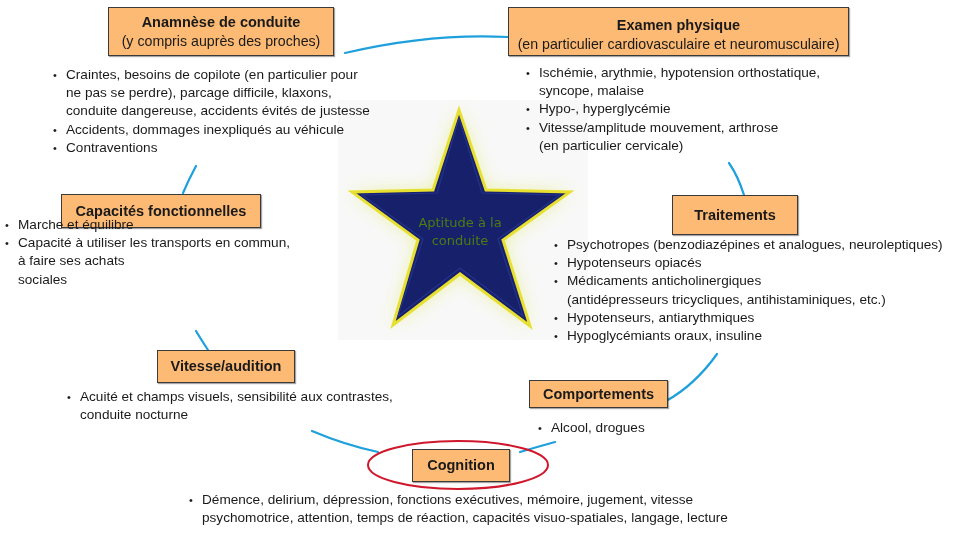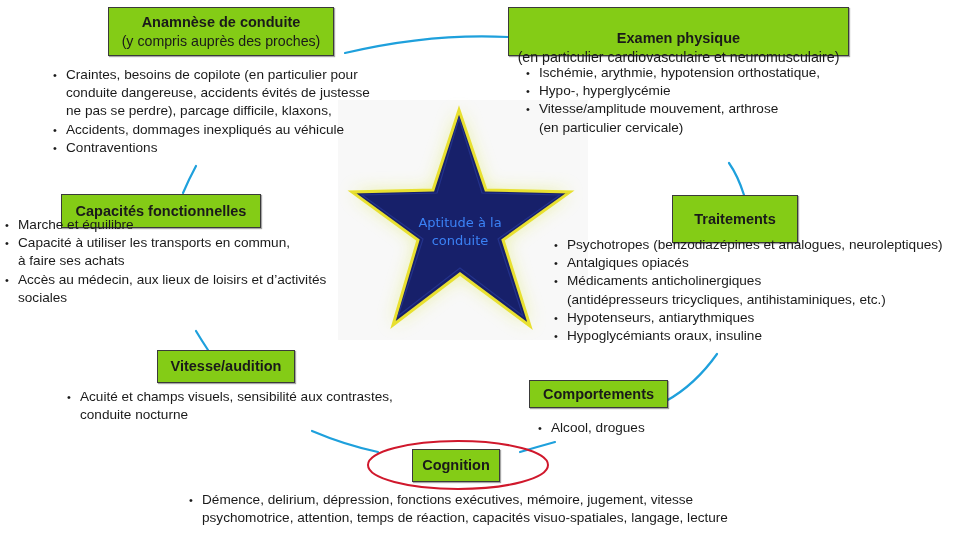--- a/index.html
+++ b/index.html
@@ -1,29 +1,29 @@
 <!DOCTYPE html>
 <html><head>
 <meta charset="utf-8">
 <style>
   html, body { margin:0; padding:0; background:#ffffff; }
   body { width:958px; height:535px; position:relative; overflow:hidden;
          font-family:"Liberation Sans", "DejaVu Sans", sans-serif; color:#1a1a1a; }
   svg.bg { position:absolute; left:0; top:0; }
-  .box { position:absolute; background:#84cc16; border:1.3px solid #3a3a3a;
+  .box { position:absolute; background:#fdba74; border:1.3px solid #3a3a3a;
          box-shadow:1px 1px 1px rgba(0,0,0,0.35); text-align:center;
          box-sizing:border-box; font-size:14.2px; line-height:19px; }
   .box .title { font-weight:bold; display:block; font-size:14.5px; }
   .box .sub { display:block; }
   .box.single { display:flex; align-items:center; justify-content:center; }
   ul.bullets { position:absolute; margin:0; padding:0; list-style:none;
                font-size:13.6px; line-height:18.2px; }
   ul.bullets li { position:relative; padding-left:18px; white-space:nowrap; }
   ul.bullets li::before { content:"•"; position:absolute; left:5px; top:0; font-size:11px; }
-  .star-label { position:absolute; color:#3b82f6; font-size:13px; line-height:18px;
+  .star-label { position:absolute; color:#4d7c0f; font-size:13px; line-height:18px;
                 text-align:center; font-family:"DejaVu Sans", sans-serif; }
 </style>
 </head>
 <body>
 
 <svg class="bg" width="958" height="535" viewBox="0 0 958 535">
   <defs>
     <filter id="glow" x="-30%" y="-30%" width="160%" height="160%">
       <feGaussianBlur stdDeviation="9"></feGaussianBlur>
     </filter>
@@ -53,54 +53,54 @@
   <span>Aptitude à la</span><br>
   <span>conduite</span>
 </div>
 
 <div class="box" style="left:108px; top:7px; width:226px; height:49px; padding-top:5px;">
   <span class="title">Anamnèse de conduite</span>
   <span class="sub">(y compris auprès des proches)</span>
 </div>
 <ul class="bullets" style="left:48px; top:66px;">
   <li>Craintes, besoins de copilote (en particulier pour</li>
+  <li class="cont" style="padding-left:18px;"><span>ne pas se perdre), parcage difficile, klaxons,</span></li>
   <li class="cont"><span>conduite dangereuse, accidents évités de justesse</span></li>
-  <li class="cont" style="padding-left:18px;"><span>ne pas se perdre), parcage difficile, klaxons,</span></li>
   <li>Accidents, dommages inexpliqués au véhicule</li>
   <li>Contraventions</li>
 </ul>
 
-<div class="box" style="left:508px; top:7px; width:341px; height:49px; padding-top:21px;">
+<div class="box" style="left:508px; top:7px; width:341px; height:49px; padding-top:8px;">
   <span class="title">Examen physique</span>
   <span class="sub">(en particulier cardiovasculaire et neuromusculaire)</span>
 </div>
 <ul class="bullets" style="left:521px; top:64px;">
   <li>Ischémie, arythmie, hypotension orthostatique,</li>
+  <li class="cont"><span>syncope, malaise</span></li>
   <li>Hypo-, hyperglycémie</li>
   <li>Vitesse/amplitude mouvement, arthrose</li>
   <li class="cont"><span>(en particulier cervicale)</span></li>
 </ul>
 
 <div class="box single" style="left:61px; top:194px; width:200px; height:34px;">
   <span class="title">Capacités fonctionnelles</span>
 </div>
 <ul class="bullets" style="left:0px; top:216px;">
   <li>Marche et équilibre</li>
   <li>Capacité à utiliser les transports en commun,</li>
   <li class="cont"><span>à faire ses achats</span></li>
-  <li>Accès au médecin, aux lieux de loisirs et d’activités</li>
   <li class="cont"><span>sociales</span></li>
 </ul>
 
-<div class="box single" style="left:672px; top:195px; width:126px; height:48px;text-align:right;">
+<div class="box single" style="left:672px; top:195px; width:126px; height:40px;text-align:right;">
   <span class="title">Traitements</span>
 </div>
 <ul class="bullets" style="left:549px; top:236px;">
   <li>Psychotropes (benzodiazépines et analogues, neuroleptiques)</li>
-  <li>Antalgiques opiacés</li>
+  <li>Hypotenseurs opiacés</li>
   <li>Médicaments anticholinergiques</li>
   <li class="cont"><span>(antidépresseurs tricycliques, antihistaminiques, etc.)</span></li>
   <li>Hypotenseurs, antiarythmiques</li>
   <li>Hypoglycémiants oraux, insuline</li>
 </ul>
 
 <div class="box single" style="left:157px; top:350px; width:138px; height:33px;">
   <span class="title">Vitesse/audition</span>
 </div>
 <ul class="bullets" style="left:62px; top:388px;">
@@ -108,21 +108,21 @@
   <li class="cont"><span>conduite nocturne</span></li>
 </ul>
 
 <div class="box single" style="left:529px; top:380px; width:139px; height:28px;">
   <span class="title">Comportements</span>
 </div>
 <ul class="bullets" style="left:533px; top:419px;">
   <li>Alcool, drogues</li>
 </ul>
 
-<div class="box single" style="left:412px; top:449px; width:88px; height:33px;justify-content:center;">
+<div class="box single" style="left:412px; top:449px; width:98px; height:33px;justify-content:center;">
   <span class="title">Cognition</span>
 </div>
 <ul class="bullets" style="left:184px; top:491px;">
   <li>Démence, delirium, dépression, fonctions exécutives, mémoire, jugement, vitesse</li>
   <li class="cont"><span>psychomotrice, attention, temps de réaction, capacités visuo-spatiales, langage, lecture</span></li>
 </ul>
 
 <style>
   ul.bullets li.cont::before { content:""; }
 </style>

